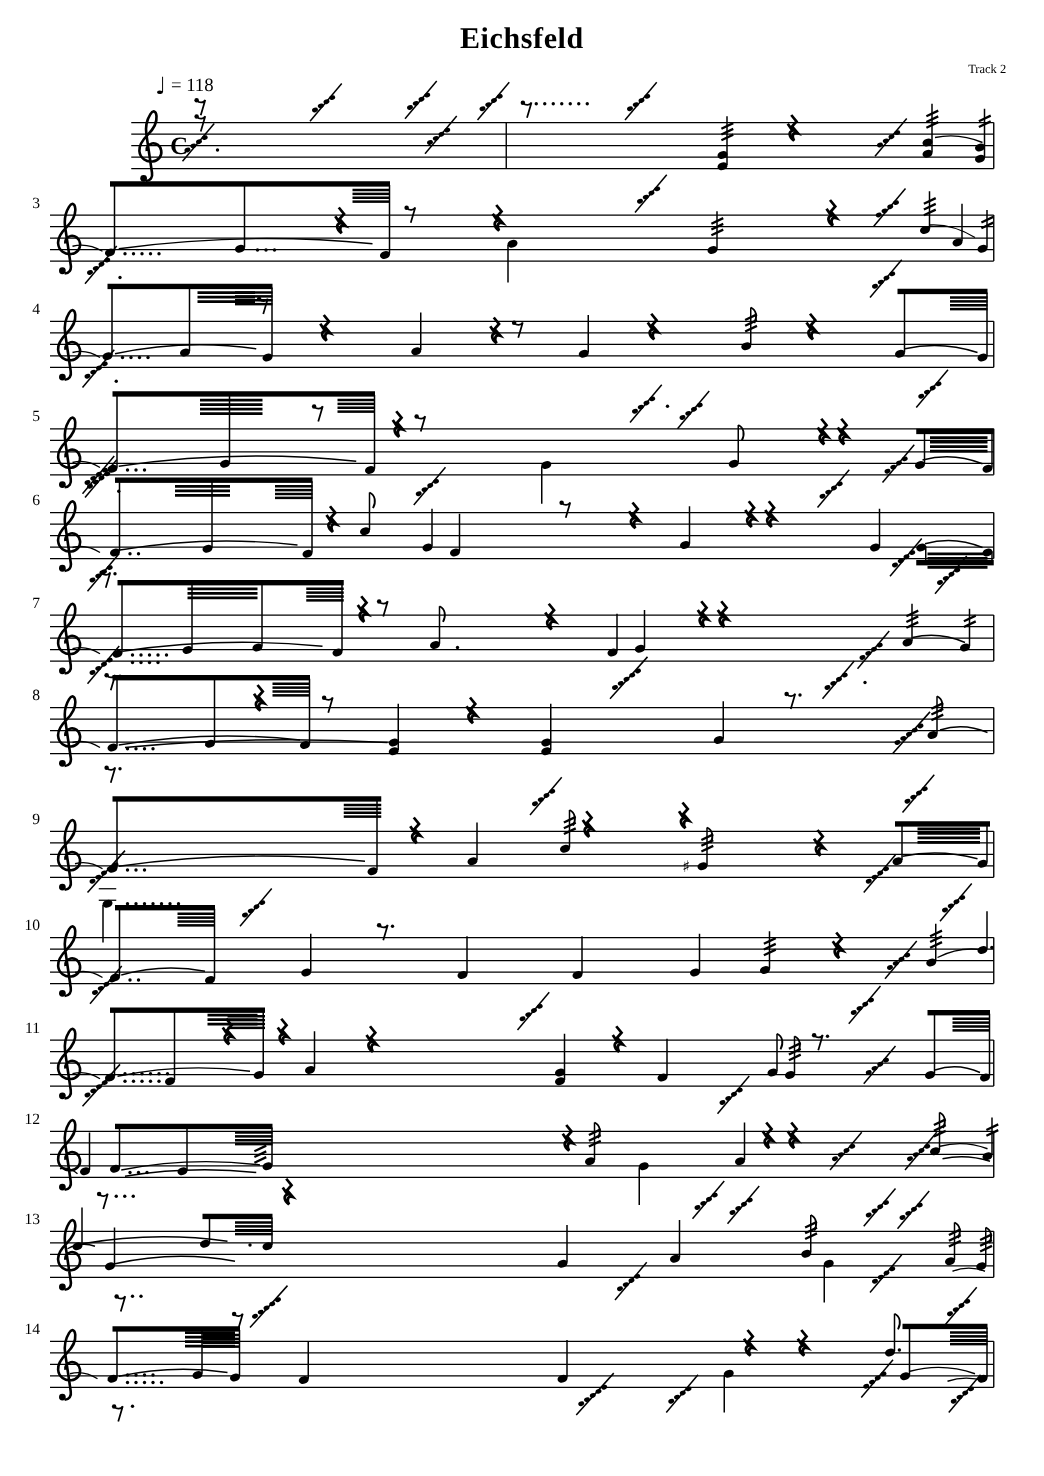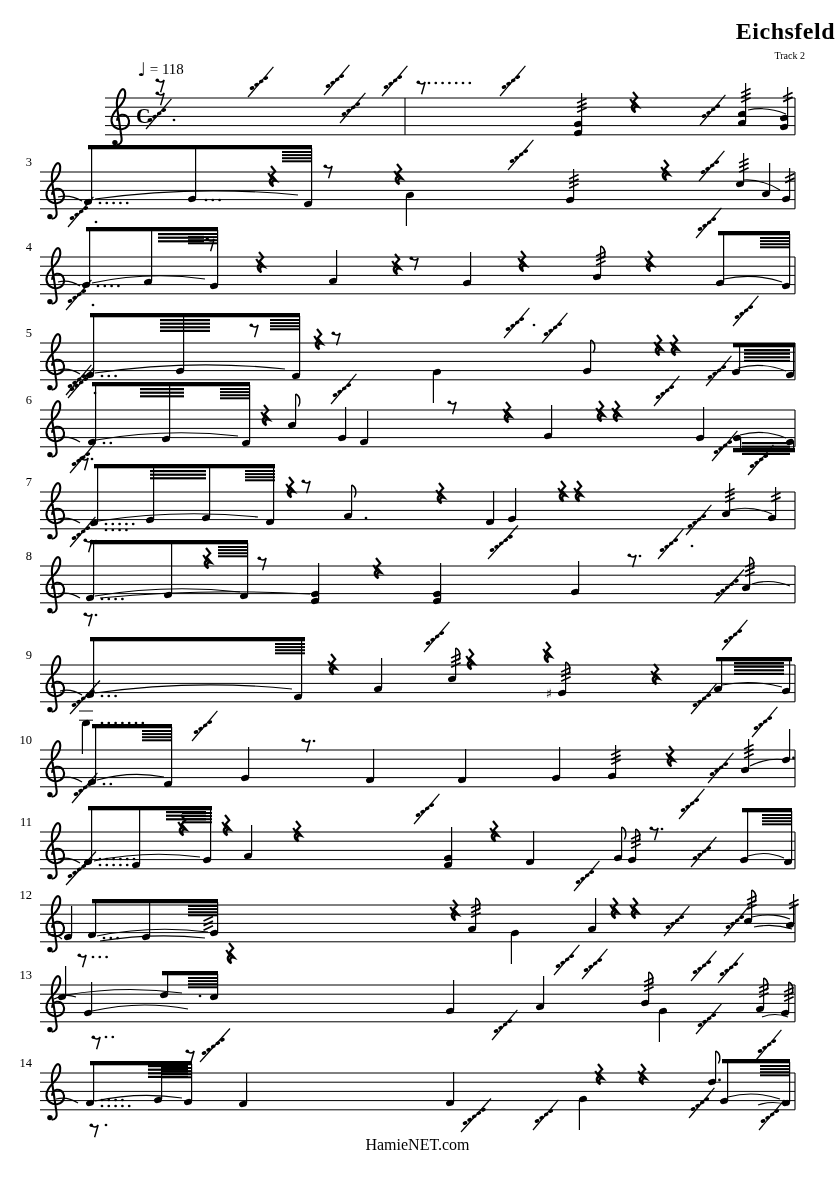--- a/index.html
+++ b/index.html
@@ -1,21 +1,21 @@
 <!DOCTYPE html>
 <html><head>
 <meta charset="utf-8">
 <style>
   html,body{margin:0;padding:0;background:#e8e8e8;}
   .page{position:relative;width:835px;height:1181px;background:#ffffff;color:#000;
         font-family:"Liberation Serif", serif;overflow:hidden;}
   .abs{position:absolute;}
-  .title{top:18px;left:0;right:0;text-align:right;font-size:24px;font-weight:bold;letter-spacing:.5px;font-family:Liberation Serif, serif;}
+  .title{top:18px;left:0;right:0;text-align:center;font-size:24px;font-weight:bold;letter-spacing:.5px;font-family:Liberation Serif, serif;}
   .track{top:50px;right:30px;font-size:10px;}
-  .tempo{top:58px;left:124px;font-size:15px;margin-left:13px;}
+  .tempo{top:58px;left:124px;font-size:15px;}
   .tempo .glyph{font-family:"DejaVu Sans",sans-serif;font-size:19px;vertical-align:-2px;}
   .footer{top:1136px;left:0;right:0;text-align:center;font-size:16px;}
   svg{position:absolute;top:0;left:0;}
   svg text{font-family:"Liberation Serif",serif;}
   svg .acc{font-family:"DejaVu Sans",sans-serif;}
 </style>
 </head>
 <body>
 
 <div class="page">
@@ -1495,14 +1495,13 @@
           <ellipse cx="13.799999999999999" cy="-9.899999999999999" rx="2.4" ry="1.8" fill="#000000" transform="rotate(-18 13.799999999999999 -9.899999999999999)"></ellipse>
         </g>
       </g>
     </svg>
   <div class="abs title">Eichsfeld</div>
   <div class="abs track">Track 2</div>
   <div class="abs tempo">
     <span class="glyph">♩</span>
     <span>= 118</span>
   </div>
-  <div class="abs footer">HamieNET.com</div>
 </div>
 
 </body></html>

